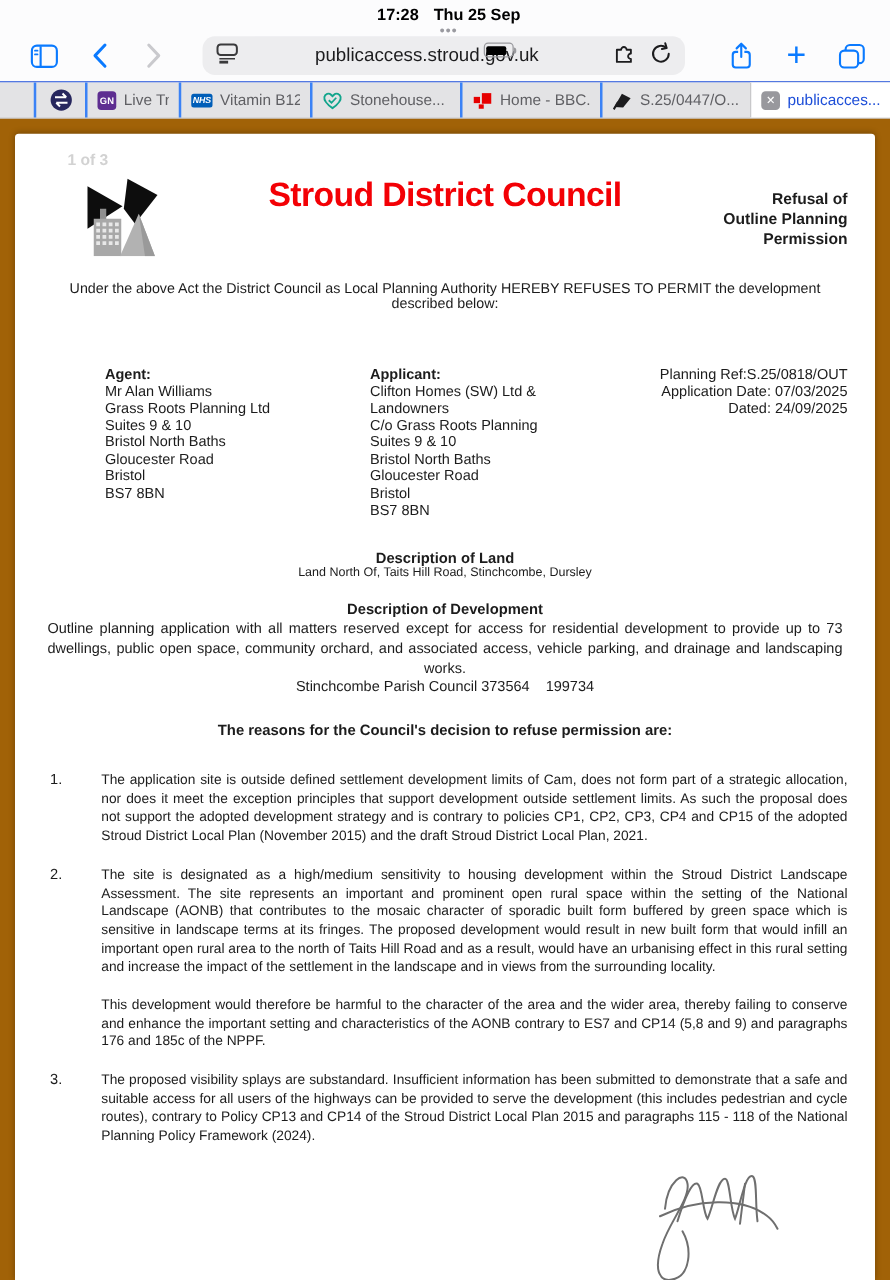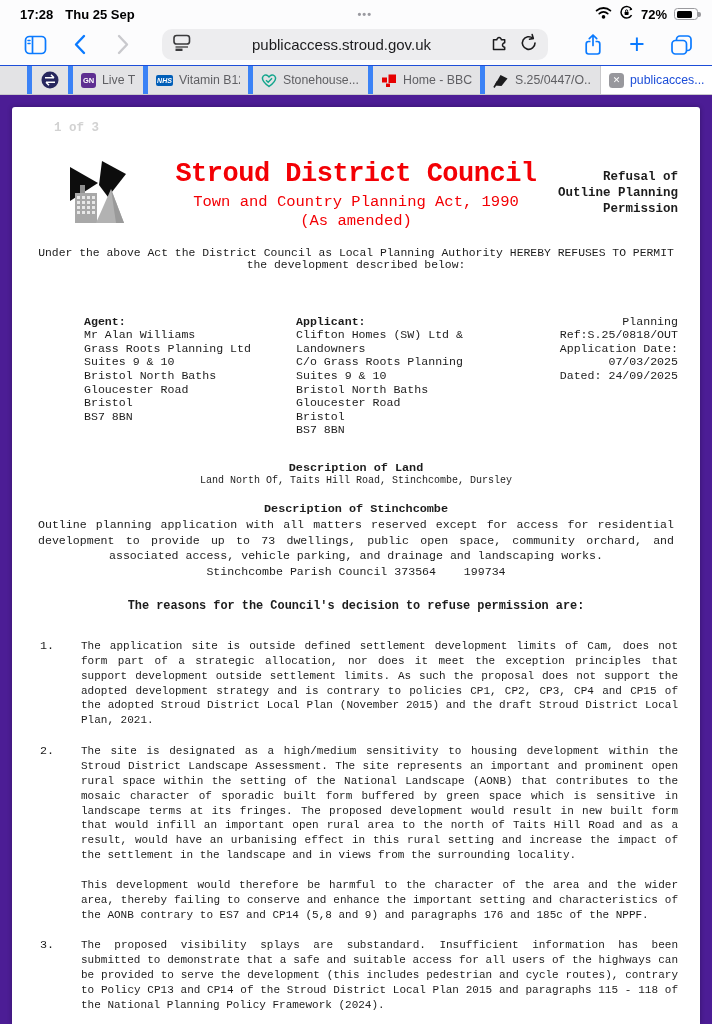--- a/index.html
+++ b/index.html
@@ -1,53 +1,53 @@
 <!DOCTYPE html>
 <html><head>
 <meta charset="utf-8">
 <style>
   * { margin:0; padding:0; box-sizing:border-box; }
   html,body { width:712px; height:1024px; overflow:hidden; background:#fff;
     font-family:"Liberation Sans","DejaVu Sans",sans-serif; }
   
   .statusbar { height:24px; display:flex; align-items:center; padding:4px 14px 0 20px;
-    font-size:13px; font-weight:700; color:#000; background:#fcfcfd; }
+    font-size:13px; font-weight:700; color:#000; background:#fcfcfd;flex-direction:column; }
   .sb-left { display:flex; gap:12px; align-items:center; }
   .sb-center { flex:1; text-align:center; color:#9a9aa0; font-size:11px; letter-spacing:1px; }
   .sb-right { display:flex; gap:7px; align-items:center; }
   .battery { position:relative; width:24px; height:12px; border:1px solid #9a9a9e; border-radius:3.5px; }
   .battery .fill { position:absolute; left:1.5px; top:1.5px; bottom:1.5px; width:72%; background:#000; border-radius:1.5px; }
   .battery .nub { position:absolute; right:-3.5px; top:3px; width:2.5px; height:5px; background:#9a9a9e; border-radius:0 2px 2px 0; }
   
   .toolbar { height:42px; display:flex; align-items:center; padding:0 14px 0 18px;
     background:#fcfcfd; border-bottom:1px solid #1d4ed8; gap:10px; }
   .tb-icon { display:flex; align-items:center; justify-content:center; width:34px; height:34px; cursor:pointer; }
   .urlpill { flex:1; height:31px; background:#ededef; border-radius:10px; display:flex;
     align-items:center; padding:0 10px; margin:0 18px 0 12px; }
   .urlpill .domain { flex:1; text-align:center; font-size:15px; color:#1c1c1e; }
   .plus-glyph { font-size:27px; color:#0a7aff; font-weight:400; line-height:1; }
   
   .tabbar { height:29px; display:flex; background:#e3e3e5; border-bottom:1px solid #c9c9cb; }
   .tab { display:flex; align-items:center; padding:0 8px; overflow:hidden; cursor:pointer; }
-  .tab + .tab { border-left:5px solid #3b82f6; }
+  .tab + .tab { border-left:2px solid #3b82f6; }
   .tab .favicon { flex:0 0 auto; margin-right:6px; display:flex; align-items:center; }
   .tab .tlabel { font-size:12.3px; color:#5f5f63; white-space:nowrap; overflow:hidden; }
   .tab.active { background:#fff; border-left:1px solid #c8c8ca; }
   .tab.active .tlabel { color:#1d4ed8; }
   .badge { display:inline-flex; align-items:center; justify-content:center; color:#fff; font-weight:700; }
   .gn-badge { width:15px; height:15px; border-radius:3px; background:#5e2e91; font-size:7.5px; }
   .nhs-badge { width:17px; height:11px; border-radius:2px; background:#005eb8; font-size:7px; font-style:italic; }
   .x-badge { width:15px; height:15px; border-radius:3.5px; background:#98989d; font-size:9px; }
   .orange-sliver { width:2.5px; height:14px; background:#f25a1c; margin-left:14px; border-radius:1px; }
   
-  .viewer { height:929px; background:#4c1d95; padding:12px 12px 0;font-family:Liberation Mono, monospace; }
+  .viewer { height:929px; background:#a16207; padding:12px 12px 0; }
   .pdfpage { background:#fff; height:100%; border-radius:3px 3px 0 0;
     box-shadow:0 0 5px rgba(0,0,0,.3); padding:10px 22px 0; color:#1c1c1c; }
   .page-indicator { margin:4px 0 0 20px; font-size:12.5px; font-weight:700; color:#d2d2d2; }
-  .doc-header { display:flex; margin-top:24px; }
+  .doc-header { display:flex; margin-top:6px; }
   .logo-box { width:128px; padding-left:32px; }
   .title-box { flex:1; text-align:center; }
   .doc-title { color:#f30005; font-size:27px; font-weight:700; letter-spacing:-.5px; }
   .doc-subtitle { color:#f30005; font-size:15.5px; width:345px; margin:4px auto 0; line-height:1.25; }
   .refusal-box { width:128px; text-align:right; font-weight:700; font-size:12.5px;
     line-height:1.28; padding-top:10px; white-space:pre-line; }
   .intro { margin-top:15px; text-align:center; font-size:11.4px; }
   .parties { display:flex; margin-top:44px; font-size:11.6px; line-height:1.17; }
   .party-label { font-weight:700; }
   .agent-col { margin-left:50px; width:212px; }
@@ -240,21 +240,20 @@
               <rect x="16" y="52" width="3" height="3"></rect>
               <rect x="21" y="52" width="3" height="3"></rect>
               <rect x="26" y="52" width="3" height="3"></rect>
           </g>
           <polygon points="30,64 45,30 58,64" fill="#b2b2b2"></polygon>
           <polygon points="45,30 58,64 50,64" fill="#9a9a9a"></polygon>
         </svg>
       </div>
       <div class="title-box">
         <div class="doc-title">Stroud District Council</div>
-        <div class="doc-subtitle">Town and Country Planning Act, 1990 (As amended)</div>
       </div>
       <div class="refusal-box">Refusal of
 Outline Planning
 Permission</div>
     </div>
 
     <div class="intro">Under the above Act the District Council as Local Planning Authority HEREBY REFUSES TO PERMIT the development described below:</div>
 
     <div class="parties">
       <div class="agent-col">
@@ -284,21 +283,21 @@
         <div>Dated: 24/09/2025</div>
       </div>
     </div>
 
     <div class="center-sec land-sec">
       <div class="sec-heading">Description of Land</div>
       <div style="font-size:10px">Land North Of, Taits Hill Road, Stinchcombe, Dursley</div>
     </div>
 
     <div class="center-sec dev-sec">
-      <div class="sec-heading">Description of Stinchcombe</div>
+      <div class="sec-heading">Description of Development</div>
       <div class="dev-text">Outline planning application with all matters reserved except for access for residential development to provide up to 73 dwellings, public open space, community orchard, and associated access, vehicle parking, and drainage and landscaping works.</div>
       <div class="parish">Stinchcombe Parish Council 373564    199734</div>
     </div>
 
     <div class="reasons-heading">The reasons for the Council's decision to refuse permission are:</div>
 
     <div class="reasons">
       <div class="reason">
         <div class="rnum">1.</div>
         <div class="rbody">

